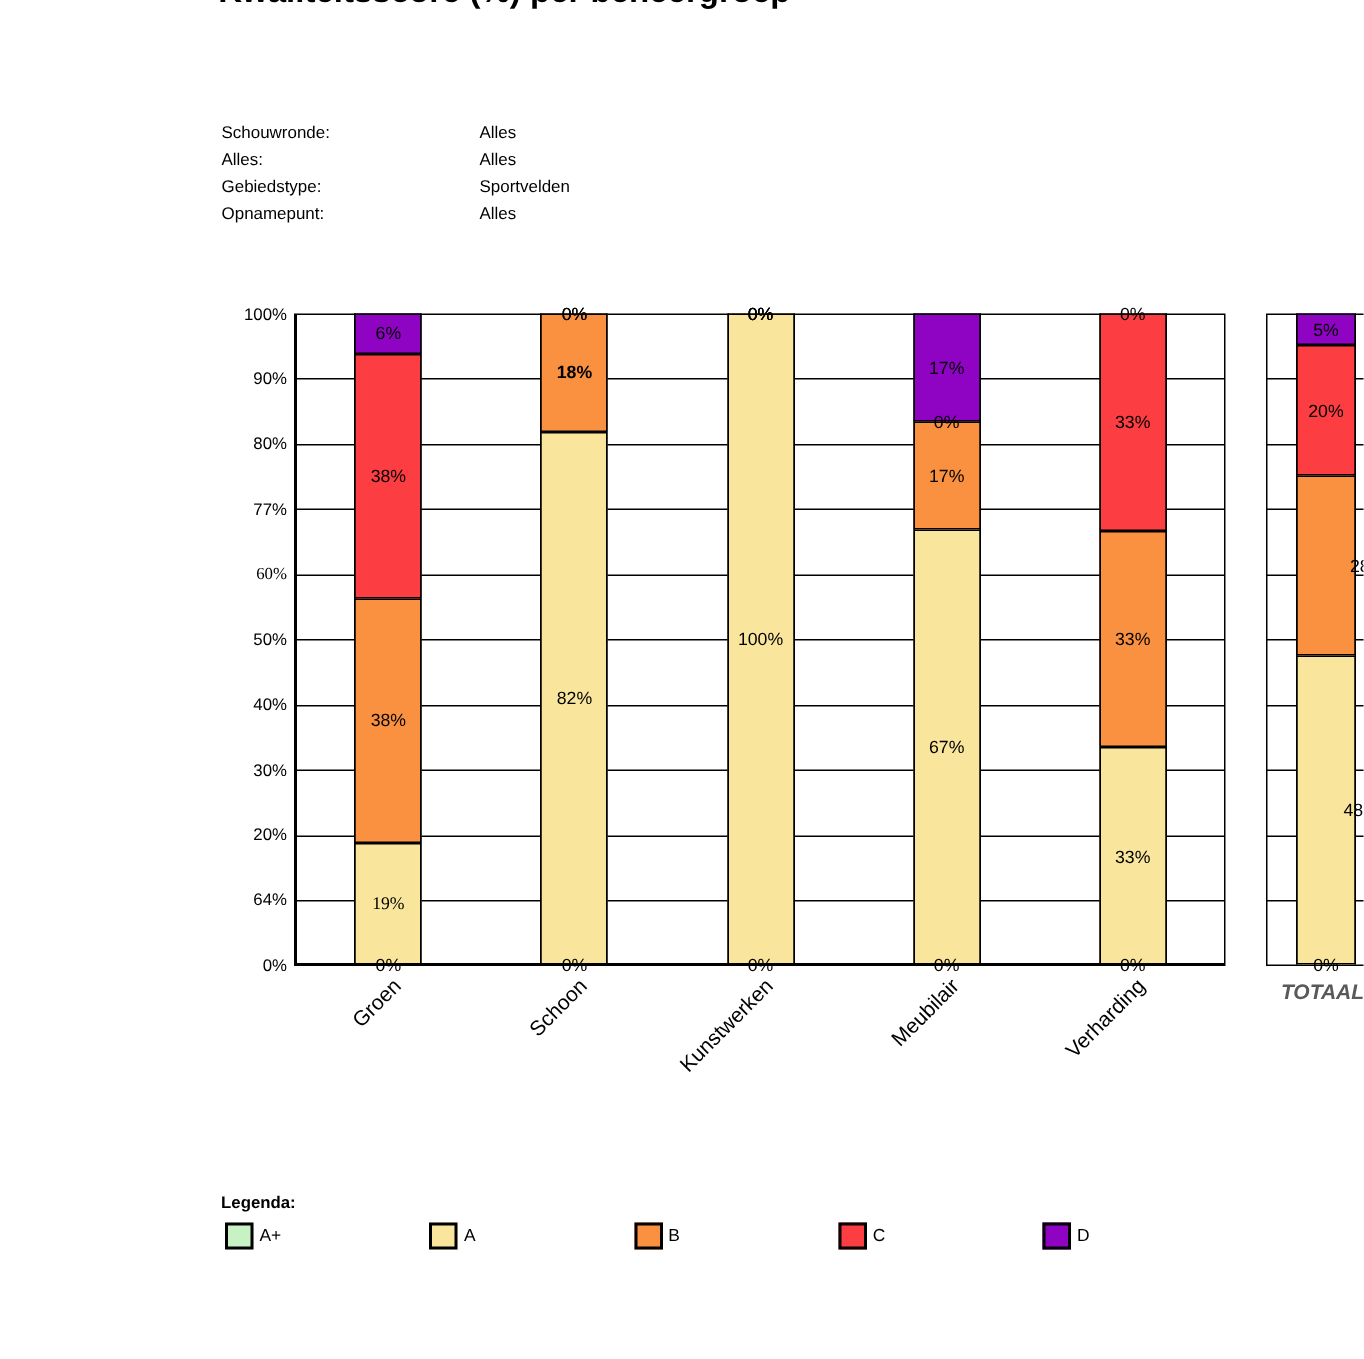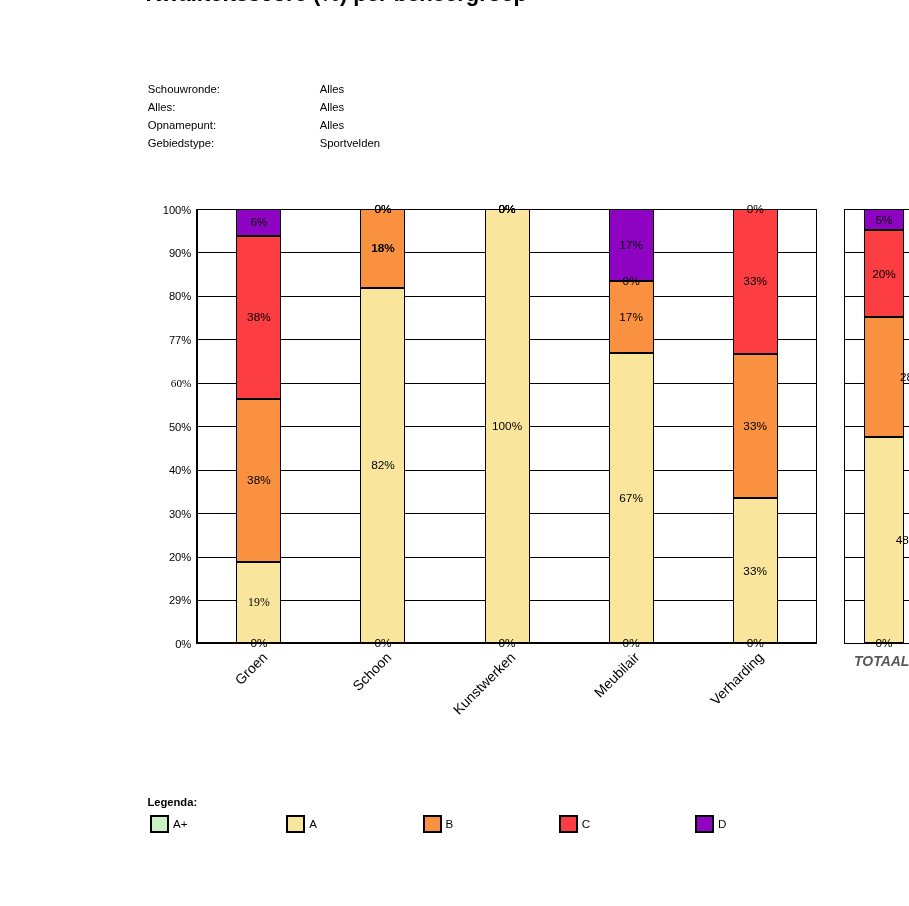--- a/index.html
+++ b/index.html
@@ -44,22 +44,22 @@
   .legtx{position:absolute;left:23px;top:2.2px;font-size:11.6px;}
 </style>
 </head>
 <body>
 
 <div id="page">
   <div class="title">Kwaliteitsscore (%) per beheergroep</div>
   <div class="meta">
       <div class="row"><span class="lab">Schouwronde:</span><span class="val">Alles</span></div>
       <div class="row"><span class="lab">Alles:</span><span class="val">Alles</span></div>
+      <div class="row"><span class="lab">Gebiedstype:</span><span class="val">Sportvelden</span></div>
       <div class="row"><span class="lab">Opnamepunt:</span><span class="val">Alles</span></div>
-      <div class="row"><span class="lab">Gebiedstype:</span><span class="val">Sportvelden</span></div>
     </div>
   <div id="plot">
       <div class="gridline" style="top: 391.26px;"></div>
       <div class="gridline" style="top: 347.82px;"></div>
       <div class="gridline" style="top: 304.38px;"></div>
       <div class="gridline" style="top: 260.94px;"></div>
       <div class="gridline" style="top: 217.5px;"></div>
       <div class="gridline" style="top: 174.06px;"></div>
       <div class="gridline" style="top: 130.62px;"></div>
       <div class="gridline" style="top: 87.18px;"></div>
@@ -131,21 +131,21 @@
       <div class="legitem" style="left: 510.75px;">
         <div class="legsw" style="background: rgb(252, 61, 65);"></div>
         <div class="legtx">C</div>
       </div>
       <div class="legitem" style="left: 647px;">
         <div class="legsw" style="background: rgb(143, 3, 195);"></div>
         <div class="legtx">D</div>
       </div>
     </div>
 <div class="ylab" style="left: 80px; width: 63.3px; top: 637.9px;">0%</div>
-    <div class="ylab" style="left: 80px; width: 63.3px; top: 594.46px;">29%</div>
+    <div class="ylab" style="left: 80px; width: 63.3px; top: 594.46px;">64%</div>
     <div class="ylab" style="left: 80px; width: 63.3px; top: 551.02px;">20%</div>
     <div class="ylab" style="left: 80px; width: 63.3px; top: 507.58px;">30%</div>
     <div class="ylab" style="left: 80px; width: 63.3px; top: 464.14px;">40%</div>
     <div class="ylab" style="left: 80px; width: 63.3px; top: 420.7px;">50%</div>
     <div class="ylab" style="left: 80px; width: 63.3px; top: 377.26px; font-family: Liberation Serif, serif;">60%</div>
     <div class="ylab" style="left: 80px; width: 63.3px; top: 333.82px;">77%</div>
     <div class="ylab" style="left: 80px; width: 63.3px; top: 290.38px;">80%</div>
     <div class="ylab" style="left: 80px; width: 63.3px; top: 246.94px;">90%</div>
     <div class="ylab" style="left: 80px; width: 63.3px; top: 203.5px;">100%</div>
     <div class="dlabel" style="left: 168.43px; width: 85px; top: 637.1px;">0%</div>

